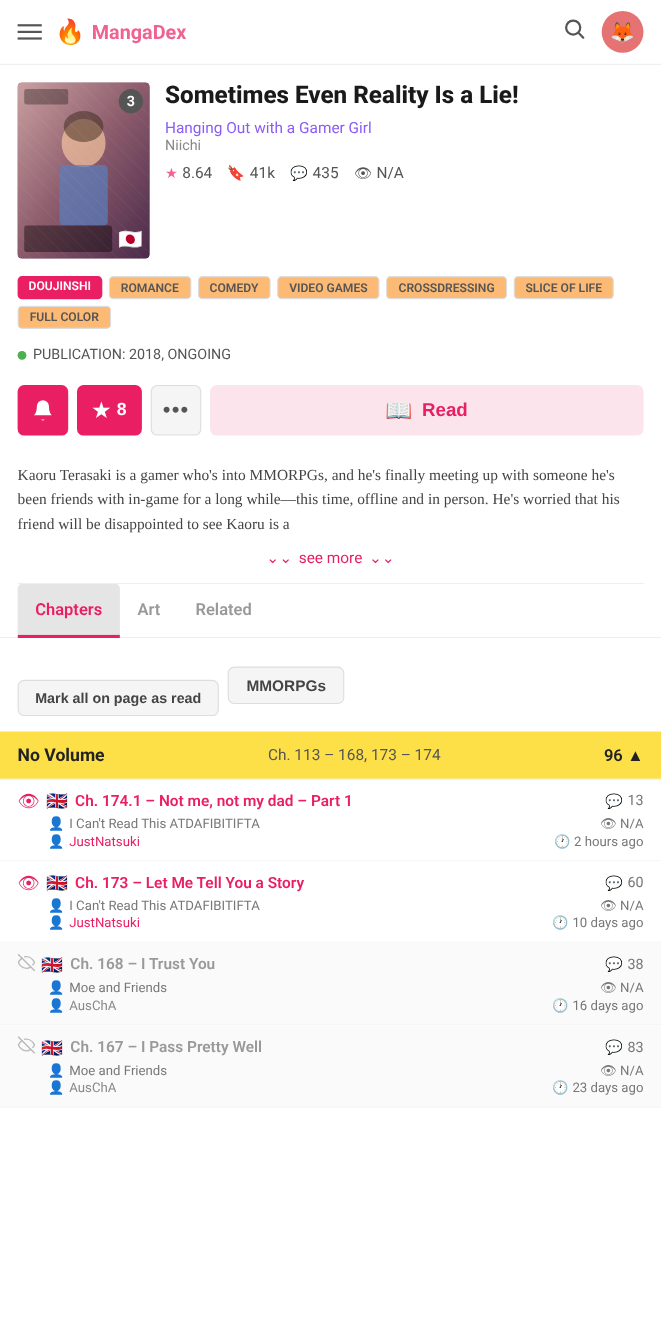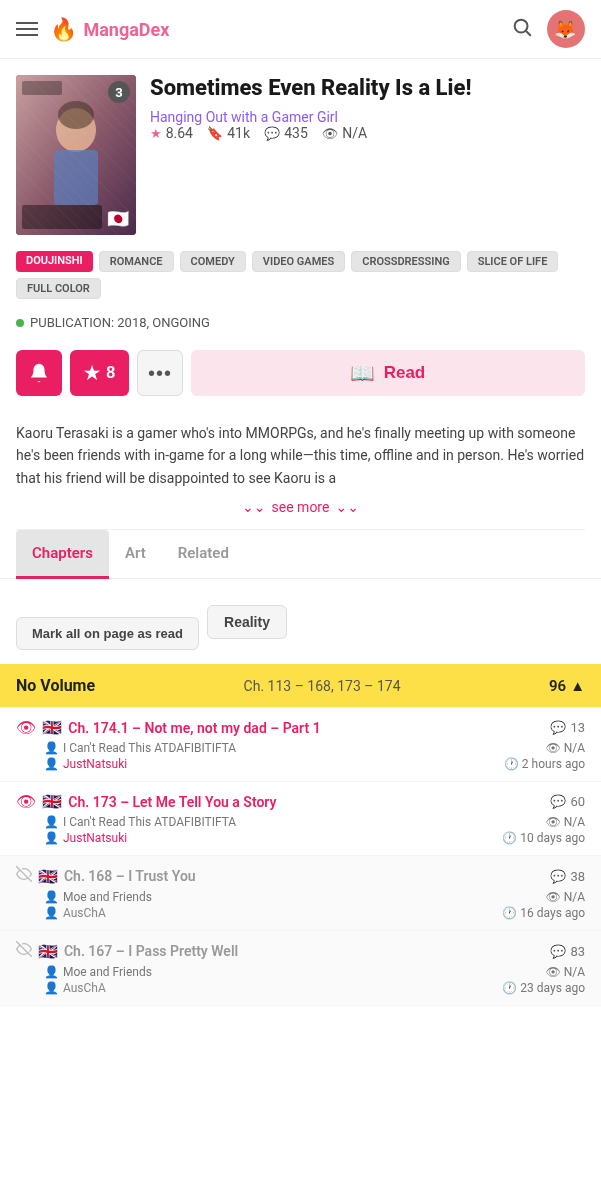--- a/index.html
+++ b/index.html
@@ -83,21 +83,21 @@
     
     .tags-section { padding: 0 16px 10px; display: flex; flex-wrap: wrap; gap: 6px; }
     .tag {
       padding: 3px 10px;
       border-radius: 4px;
       font-size: 11px;
       font-weight: 600;
       cursor: pointer;
     }
     .tag-doujinshi { background: #e91e63; color: #fff; }
-    .tag-genre { background: #e5e5e5; color: #555; border: 1px solid #ddd; }
+    .tag-genre { background: #fdba74; color: #555; border: 1px solid #ddd; }
 
     
     .pub-status { padding: 6px 16px 12px; font-size: 13px; color: #555; display: flex; align-items: center; gap: 6px; }
     .status-dot { width: 8px; height: 8px; border-radius: 50%; background: #4caf50; flex-shrink: 0; }
 
     
     .action-bar { display: flex; gap: 8px; padding: 8px 16px 16px; align-items: center; }
     .btn-bell {
       background: #e91e63;
       border: none;
@@ -142,21 +142,21 @@
       display: flex; align-items: center; justify-content: center;
       font-size: 17px;
       cursor: pointer;
       gap: 8px;
       color: #e91e63;
       font-weight: 700;
     }
 
     
     .description { padding: 10px 16px 4px; font-size: 14px; color: #444; line-height: 1.6; position: relative; }
-    .description-text { overflow: hidden; display: -webkit-box; -webkit-line-clamp: 4; -webkit-box-orient: vertical; }
+    .description-text { overflow: hidden; display: -webkit-box; font-family: Liberation Serif, serif; -webkit-line-clamp: 4; -webkit-box-orient: vertical; }
     .see-more-bar {
       text-align: center;
       padding: 6px 0 14px;
       color: #e91e63;
       font-size: 14px;
       cursor: pointer;
       display: flex; align-items: center; justify-content: center; gap: 6px;
     }
 
     
@@ -275,20 +275,21 @@
         <rect x="6" y="6" width="40" height="14" rx="2" fill="rgba(0,0,0,0.3)"></rect>
         <rect x="6" y="130" width="80" height="24" rx="2" fill="rgba(0,0,0,0.4)"></rect>
       </svg>
       <div class="cover-badge">3</div>
       <div class="flag-badge">🇯🇵</div>
     </div>
   </div>
   <div class="manga-details">
     <div class="manga-title">Sometimes Even Reality Is a Lie!</div>
     <div class="manga-subtitle">Hanging Out with a Gamer Girl</div>
+    <div class="manga-author">Niichi</div>
     <div class="manga-stats">
       <div class="stat-item">
         <span class="stat-icon" style="color:#f06292;">★</span>
         <span>8.64</span>
       </div>
       <div class="stat-item">
         <span class="stat-icon">🔖</span>
         <span>41k</span>
       </div>
       <div class="stat-item">
@@ -359,21 +360,21 @@
   <div class="tab">
     <span>Related</span>
   </div>
 </div>
 
 <div class="filter-bar">
   <button class="filter-btn" style="font-size:13px; padding:8px 15px;margin-top:24px;">
     <span>Mark all on page as read</span>
   </button>
   <button class="filter-btn">
-    <span>Reality</span>
+    <span>MMORPGs</span>
   </button>
 </div>
 
 <div class="volume-row">
   <div class="volume-title">No Volume</div>
   <div class="volume-chapters">Ch. 113 – 168, 173 – 174</div>
   <div class="volume-count">
     <span>96</span>
     <span style="cursor:pointer;">▲</span>
   </div>

